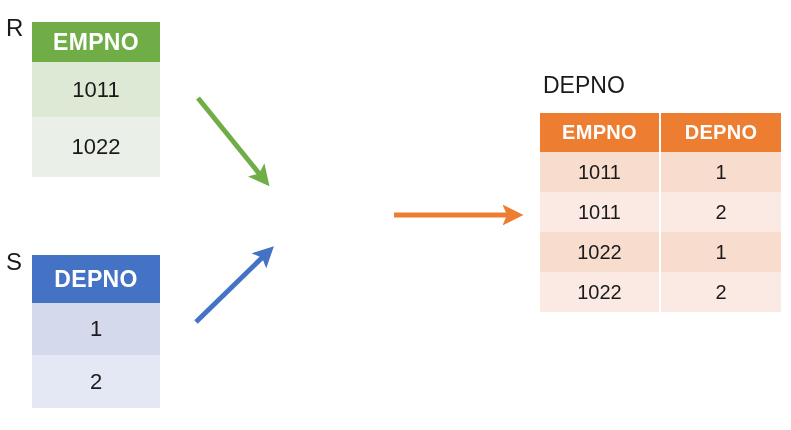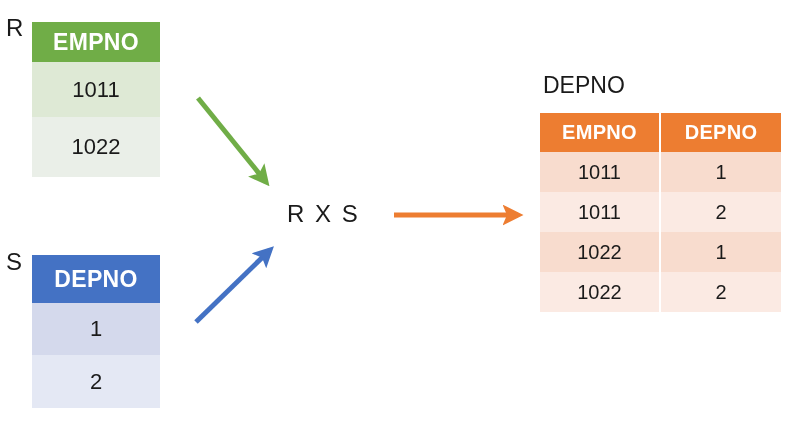--- a/index.html
+++ b/index.html
@@ -149,21 +149,20 @@
     <tbody>
       <tr class="row-a">
         <td>1</td>
       </tr>
       <tr class="row-b">
         <td>2</td>
       </tr>
     </tbody>
   </table>
 
-  <div class="float-label" id="label-operation">R X S</div>
 
   <div class="float-label" id="label-result">DEPNO</div>
 
   <table class="rel-table" id="table-result">
     <colgroup>
       <col class="c1">
       <col class="c2">
     </colgroup>
     <thead>
       <tr>

